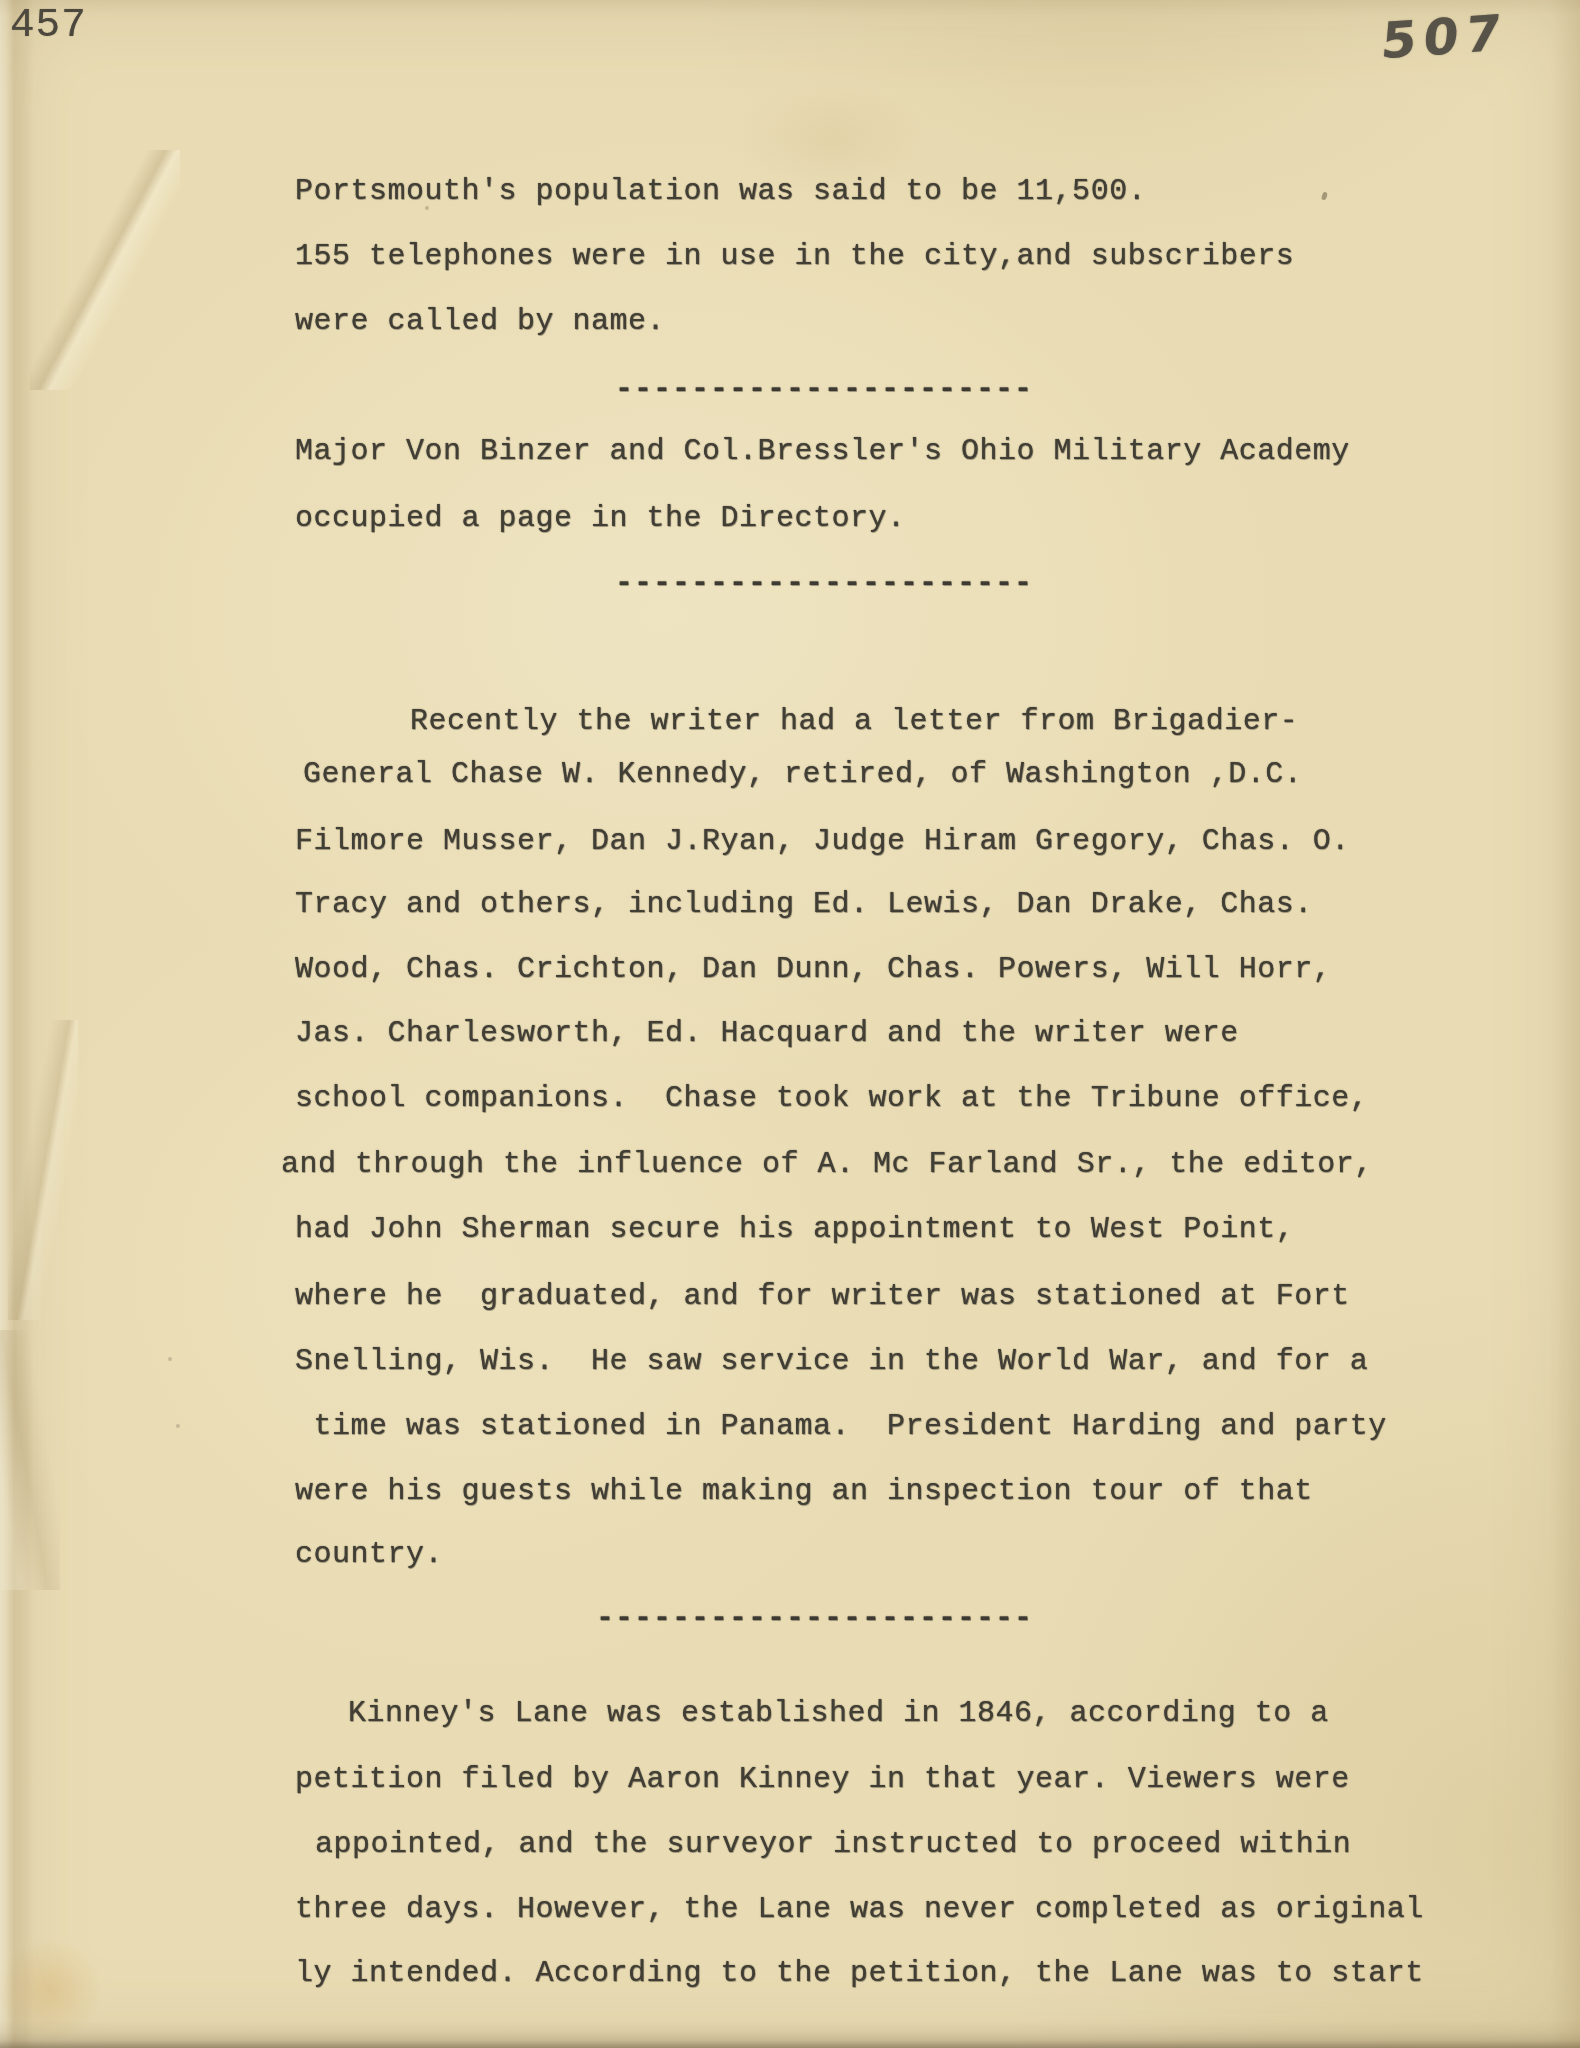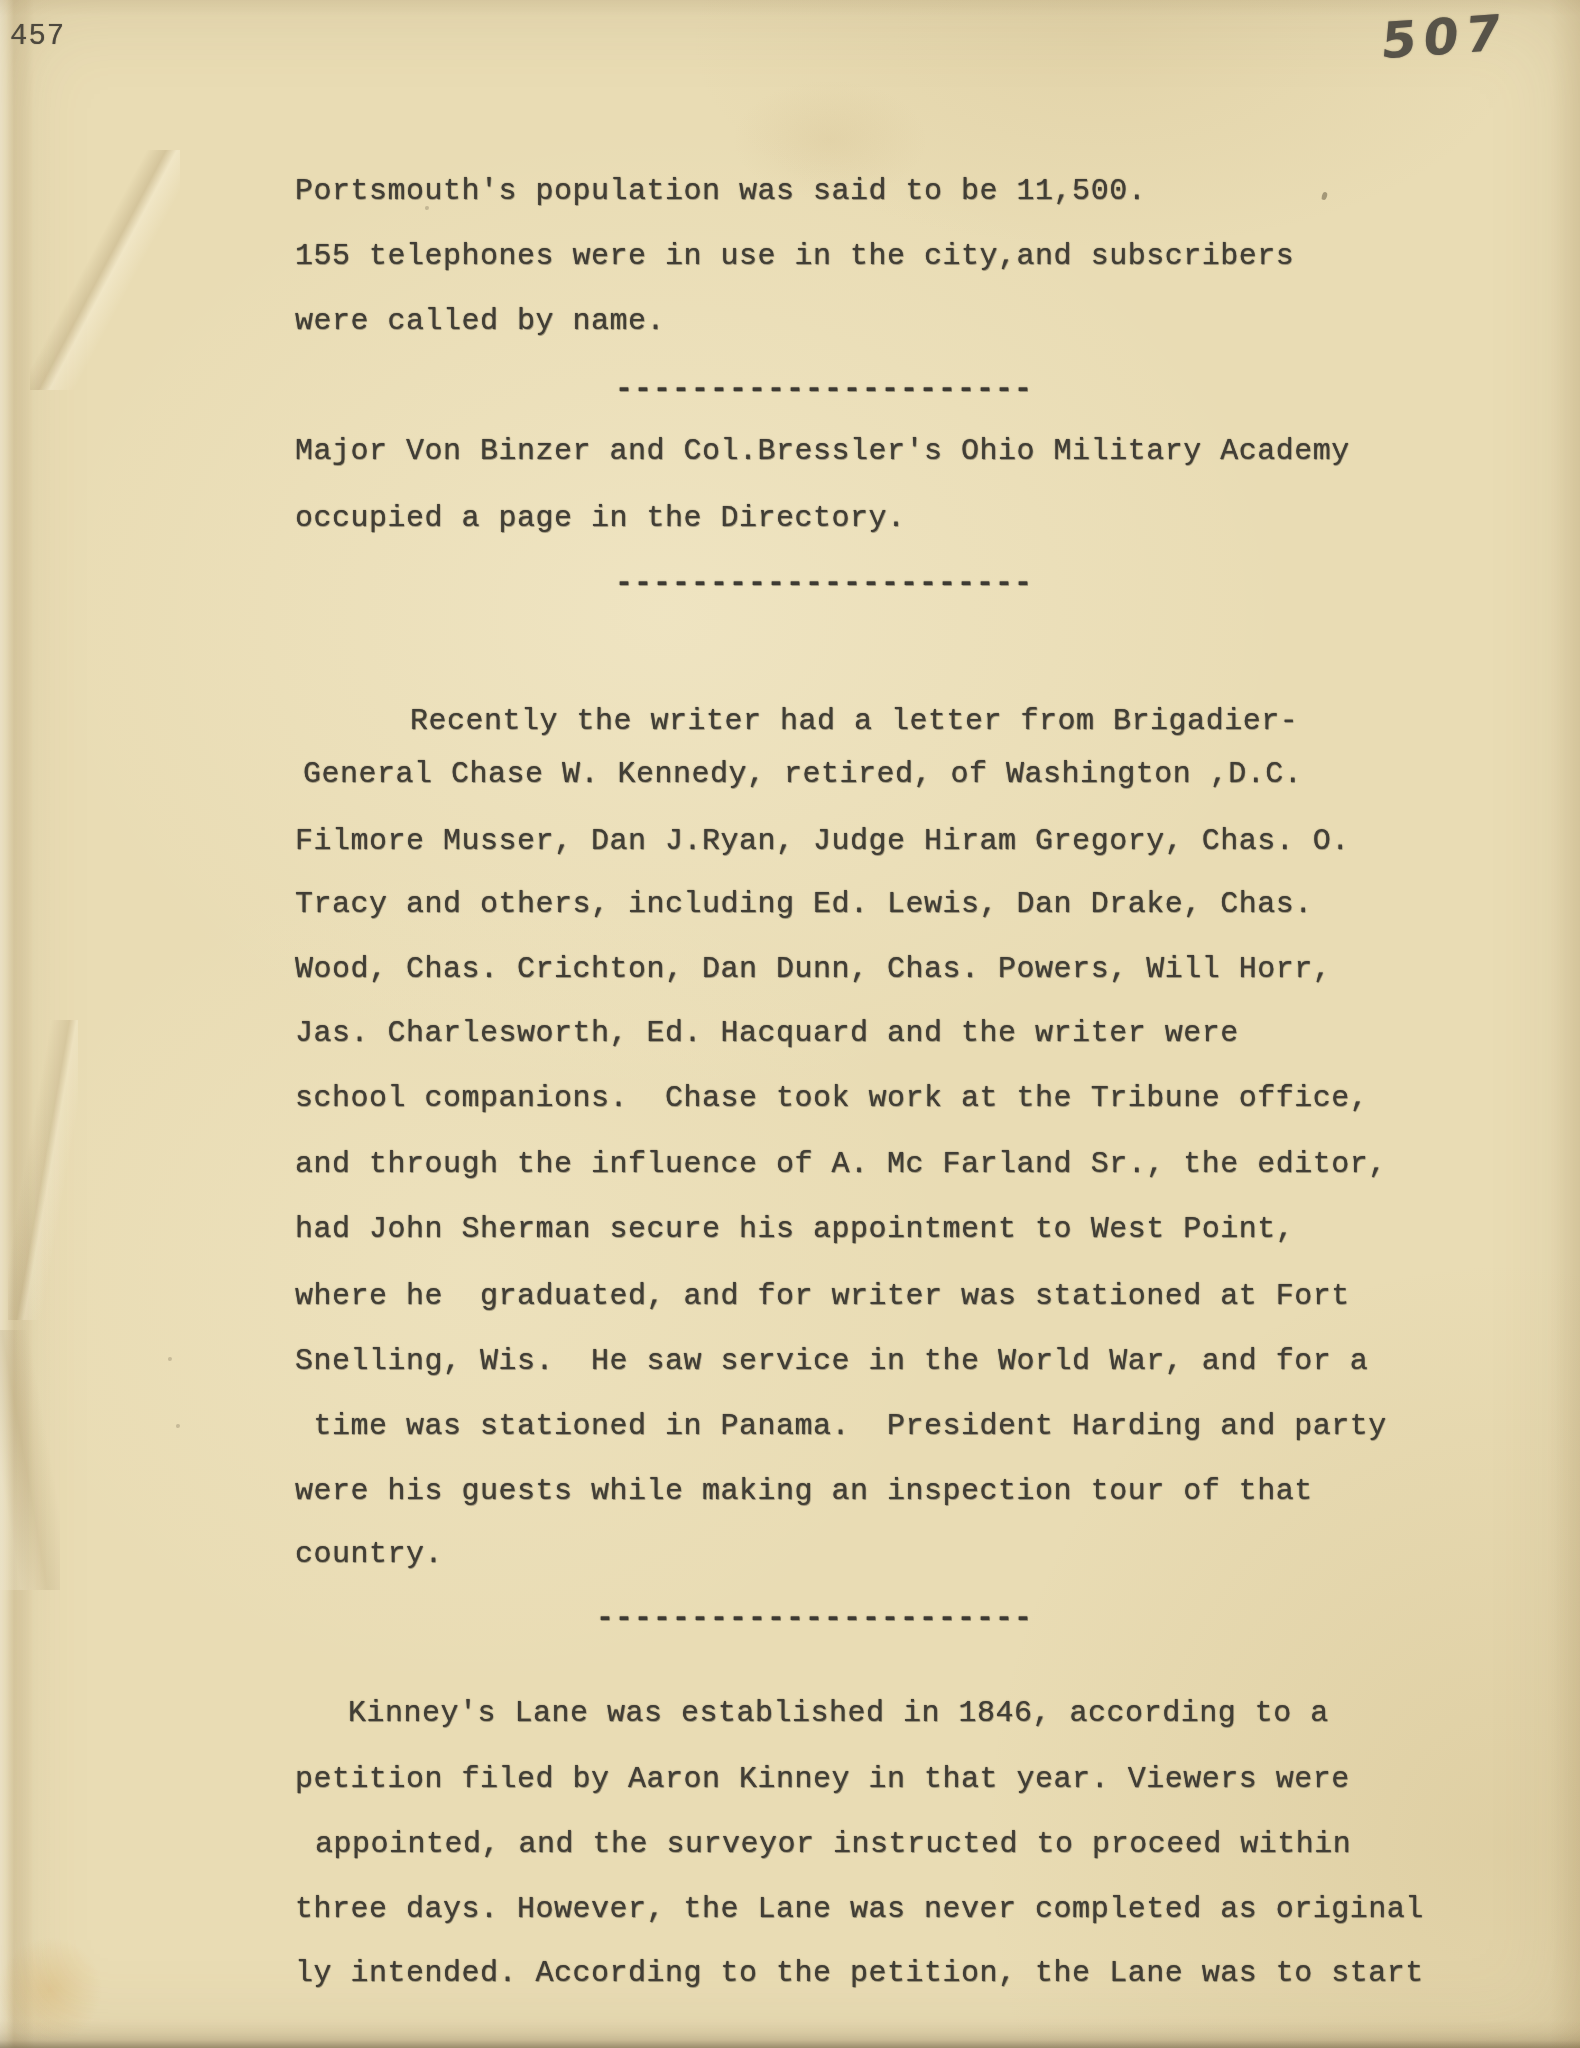--- a/index.html
+++ b/index.html
@@ -31,22 +31,22 @@
   .separator{
     font-weight:bold;
     color:#3d3a33;
     letter-spacing:1px;
   }
   .corner-num{
     position:absolute;
     color:#4a473f;
   }
   .typed-num{
-    left:10px;top:20px;
-    font-size:29px;
+    left:10px;top:2px;
+    font-size:41px;
     letter-spacing:1px;
     text-shadow:0 0 1px rgba(70,64,50,0.7);
   }
   .handwritten-num{
     left:1382px;top:8px;
     font-family:"DejaVu Sans","Liberation Sans",sans-serif;
     font-size:50px;font-weight:bold;
     color:#57534a;
     letter-spacing:7px;
     transform:skewX(-9deg) rotate(-4deg);
@@ -111,21 +111,21 @@
       <div class="line" style="left: 295px; top: 432px;">Major Von Binzer and Col.Bressler's Ohio Military Academy</div>
       <div class="line" style="left: 295px; top: 499px;">occupied a page in the Directory.</div>
       <div class="line separator" style="left: 615px; top: 564px;">----------------------</div>
       <div class="line" style="left: 410px; top: 690px; margin-top: 12px;">Recently the writer had a letter from Brigadier-</div>
       <div class="line" style="left: 303px; top: 755px;">General Chase W. Kennedy, retired, of Washington ,D.C.</div>
       <div class="line" style="left: 295px; top: 822px;">Filmore Musser, Dan J.Ryan, Judge Hiram Gregory, Chas. O.</div>
       <div class="line" style="left: 295px; top: 885px;">Tracy and others, including Ed. Lewis, Dan Drake, Chas.</div>
       <div class="line" style="left: 295px; top: 950px;">Wood, Chas. Crichton, Dan Dunn, Chas. Powers, Will Horr,</div>
       <div class="line" style="left: 295px; top: 1014px;">Jas. Charlesworth, Ed. Hacquard and the writer were</div>
       <div class="line" style="left: 295px; top: 1079px;">school companions.  Chase took work at the Tribune office,</div>
-      <div class="line" style="left: 295px; top: 1145px;">and through the influence of A. Mc Farland Sr., the editor,</div>
+      <div class="line" style="left: 281px; top: 1145px;">and through the influence of A. Mc Farland Sr., the editor,</div>
       <div class="line" style="left: 295px; top: 1210px;">had John Sherman secure his appointment to West Point,</div>
       <div class="line" style="left: 295px; top: 1277px;">where he  graduated, and for writer was stationed at Fort</div>
       <div class="line" style="left: 295px; top: 1342px;">Snelling, Wis.  He saw service in the World War, and for a</div>
       <div class="line" style="left: 295px; top: 1407px;"> time was stationed in Panama.  President Harding and party</div>
       <div class="line" style="left: 295px; top: 1472px;">were his guests while making an inspection tour of that</div>
       <div class="line" style="left: 295px; top: 1535px;">country.</div>
       <div class="line separator" style="left: 596px; top: 1599px;">-----------------------</div>
       <div class="line" style="left: 348px; top: 1694px;">Kinney's Lane was established in 1846, according to a</div>
       <div class="line" style="left: 295px; top: 1760px;">petition filed by Aaron Kinney in that year. Viewers were</div>
       <div class="line" style="left: 295px; top: 1825px; margin-left: 20px;">appointed, and the surveyor instructed to proceed within</div>

